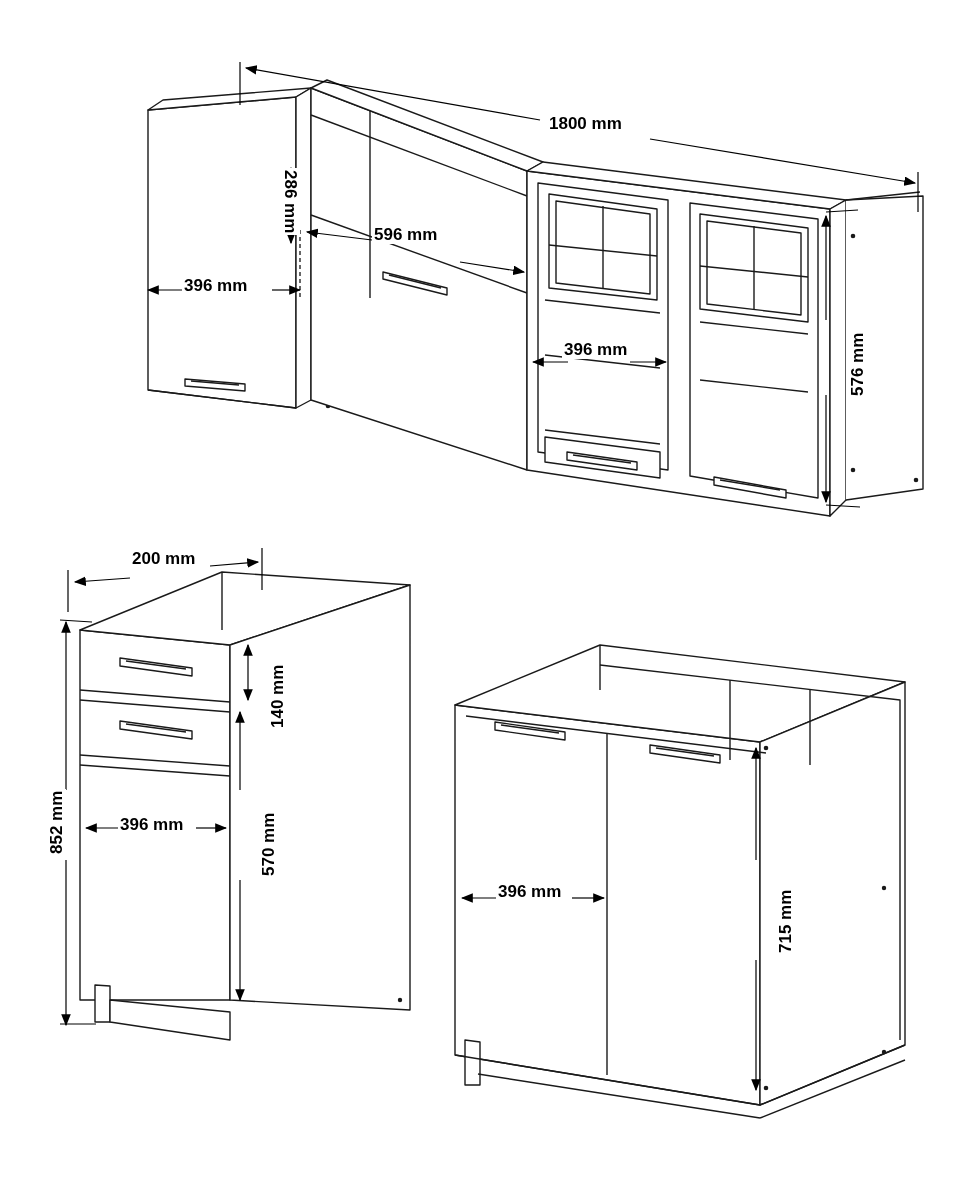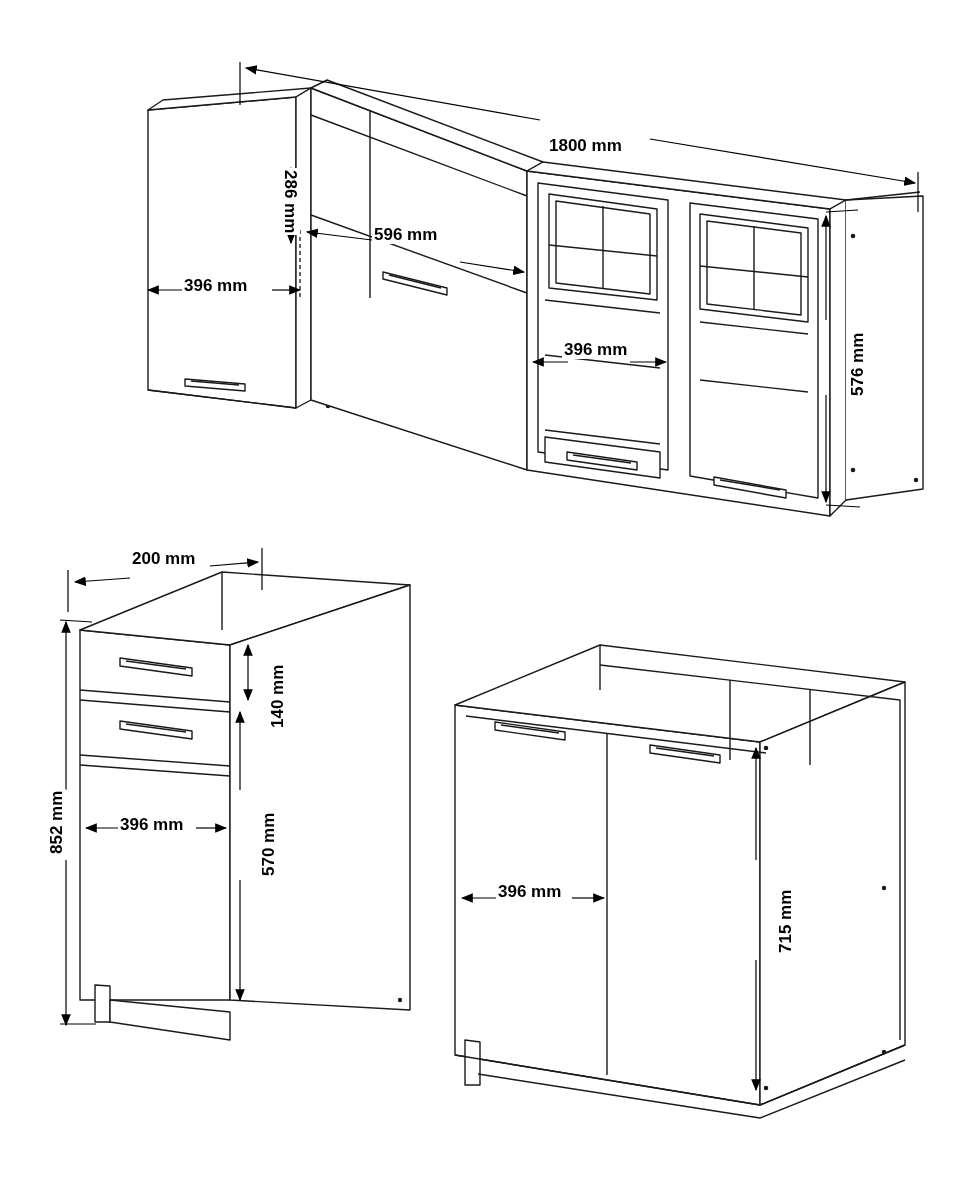--- a/index.html
+++ b/index.html
@@ -224,21 +224,21 @@
     <g stroke="#000" stroke-width="1.2">
 
       <path d="M462,898 L498,898" marker-start="url(#arrStart)"></path>
       <path d="M572,898 L604,898" marker-end="url(#arrEnd)"></path>
 
       <path d="M756,748 L756,860" marker-start="url(#arrStart)"></path>
       <path d="M756,960 L756,1090" marker-end="url(#arrEnd)"></path>
     </g>
   </svg>
 
-  <div class="dimlabel" style="left:547px; top:136px;">1800 mm</div>
+  <div class="dimlabel" style="left:547px; top:114px;">1800 mm</div>
   <div class="dimlabel" style="left:372px; top:225px;">596 mm</div>
   <div class="dimlabel" style="left:182px; top:276px;">396 mm</div>
   <div class="dimlabel rot270" style="left:300px; top:168px;">286 mm</div>
   <div class="dimlabel" style="left:562px; top:340px;">396 mm</div>
   <div class="dimlabel rot90" style="left:848px; top:398px;">576 mm</div>
 
   <div class="dimlabel" style="left:130px; top:549px;">200 mm</div>
   <div class="dimlabel rot90" style="left:268px; top:730px;">140 mm</div>
   <div class="dimlabel rot90" style="left:47px; top:856px;">852 mm</div>
   <div class="dimlabel" style="left:118px; top:815px;">396 mm</div>

